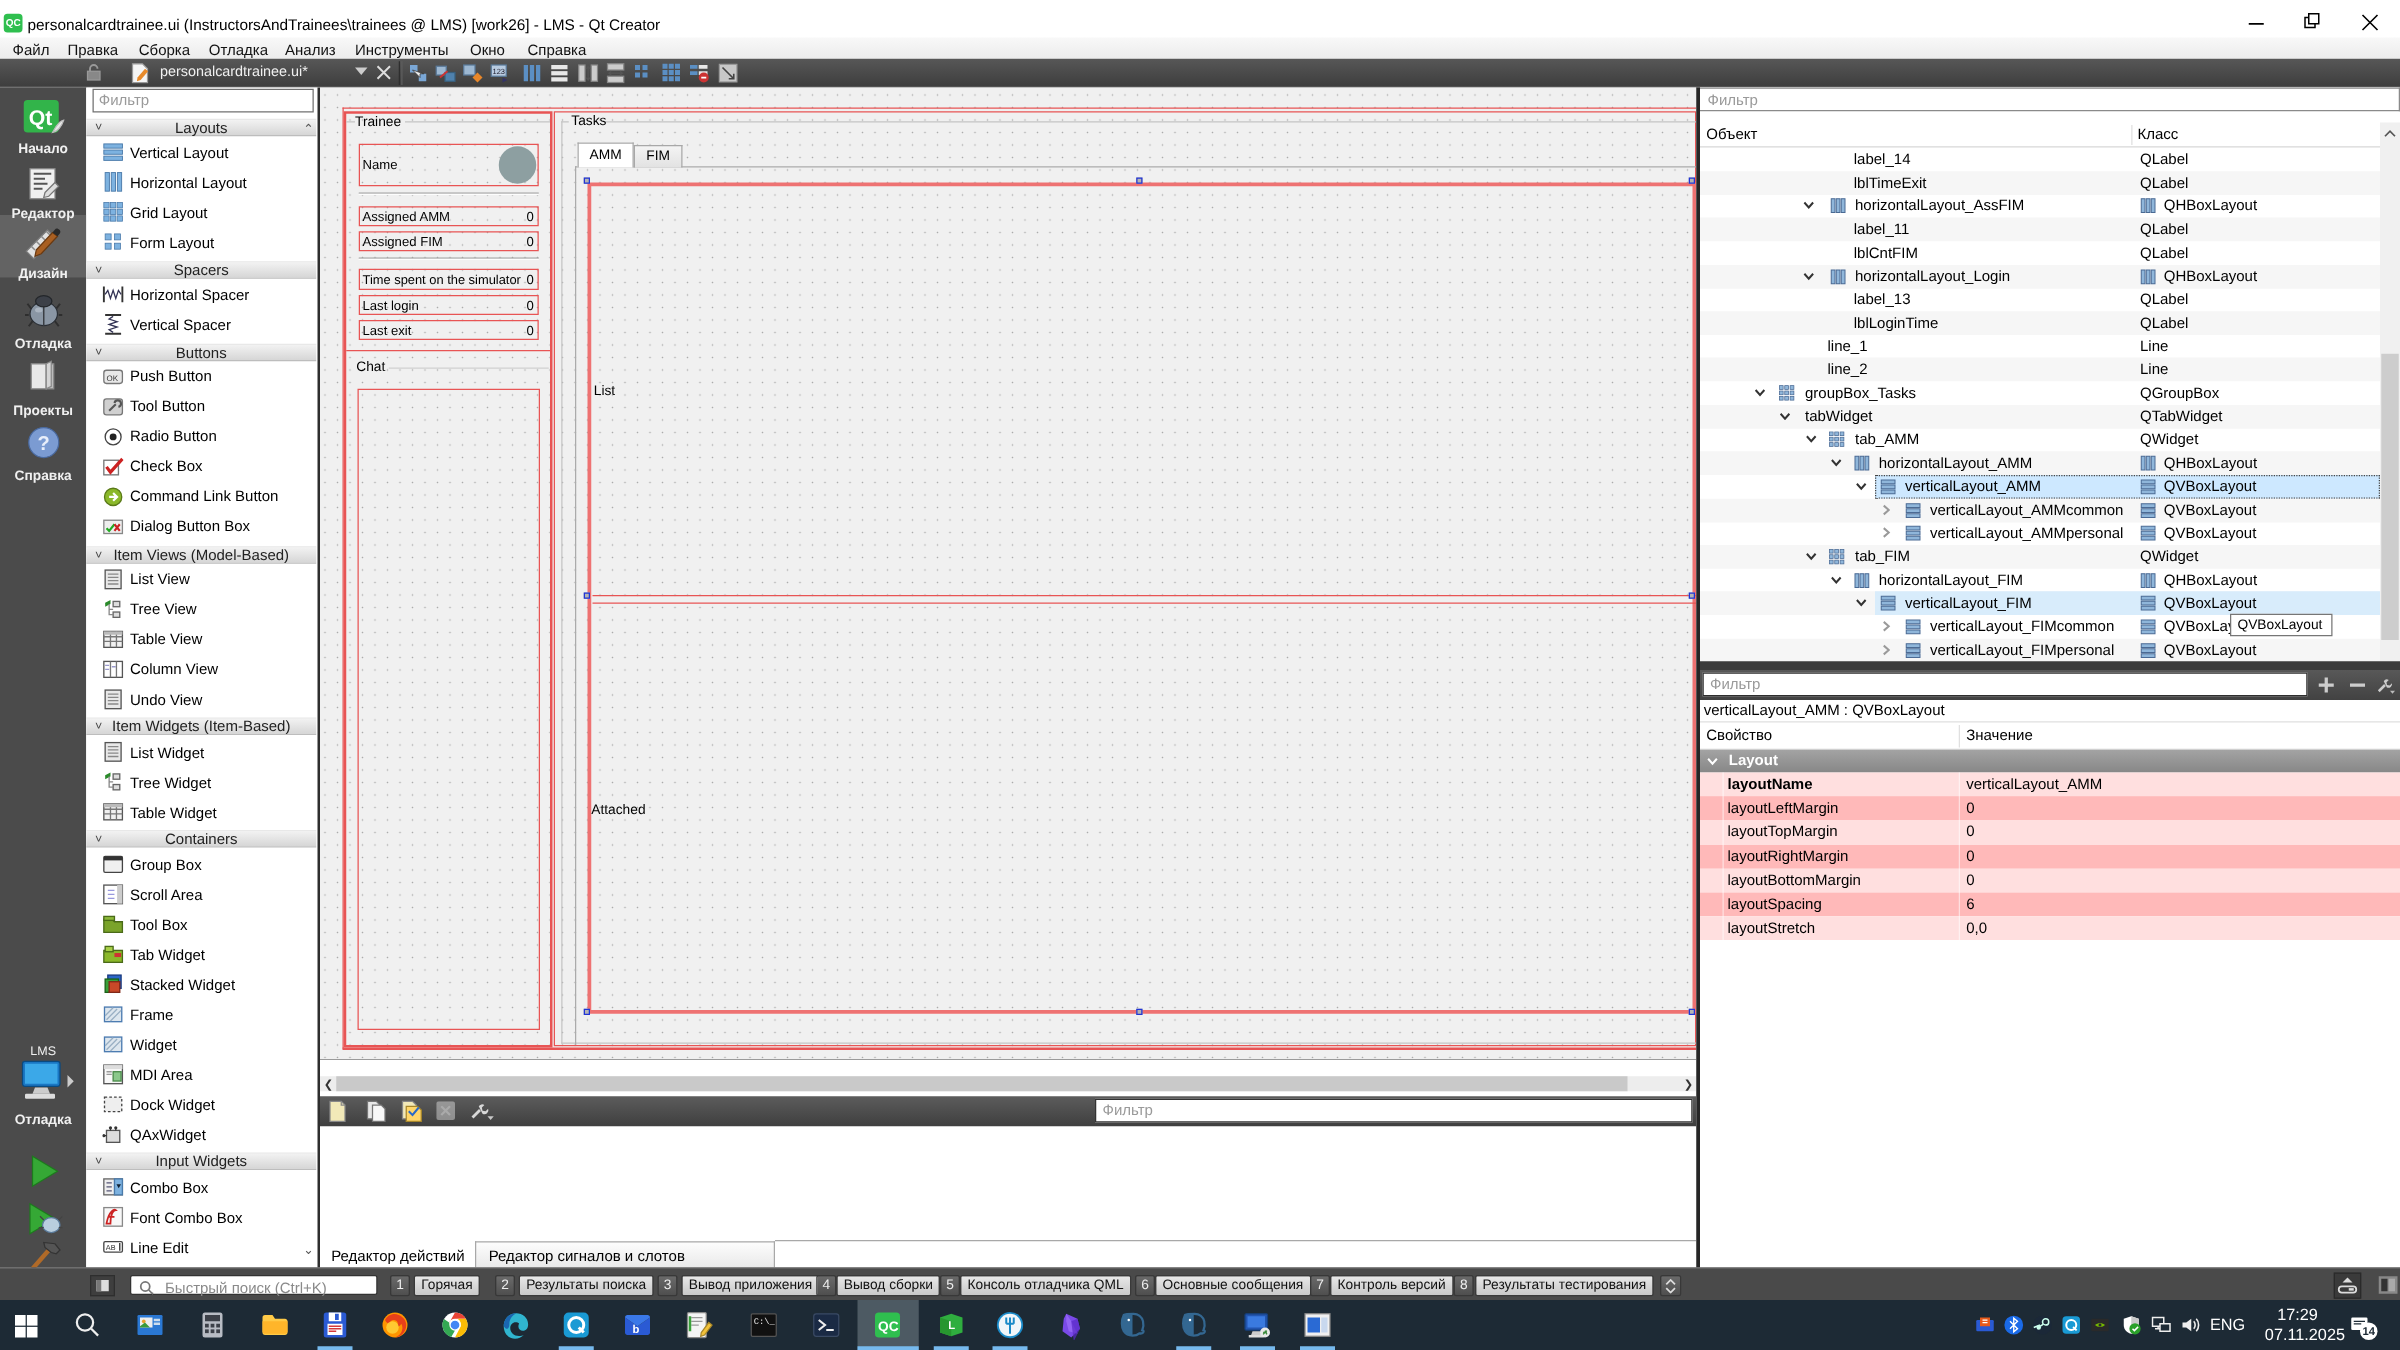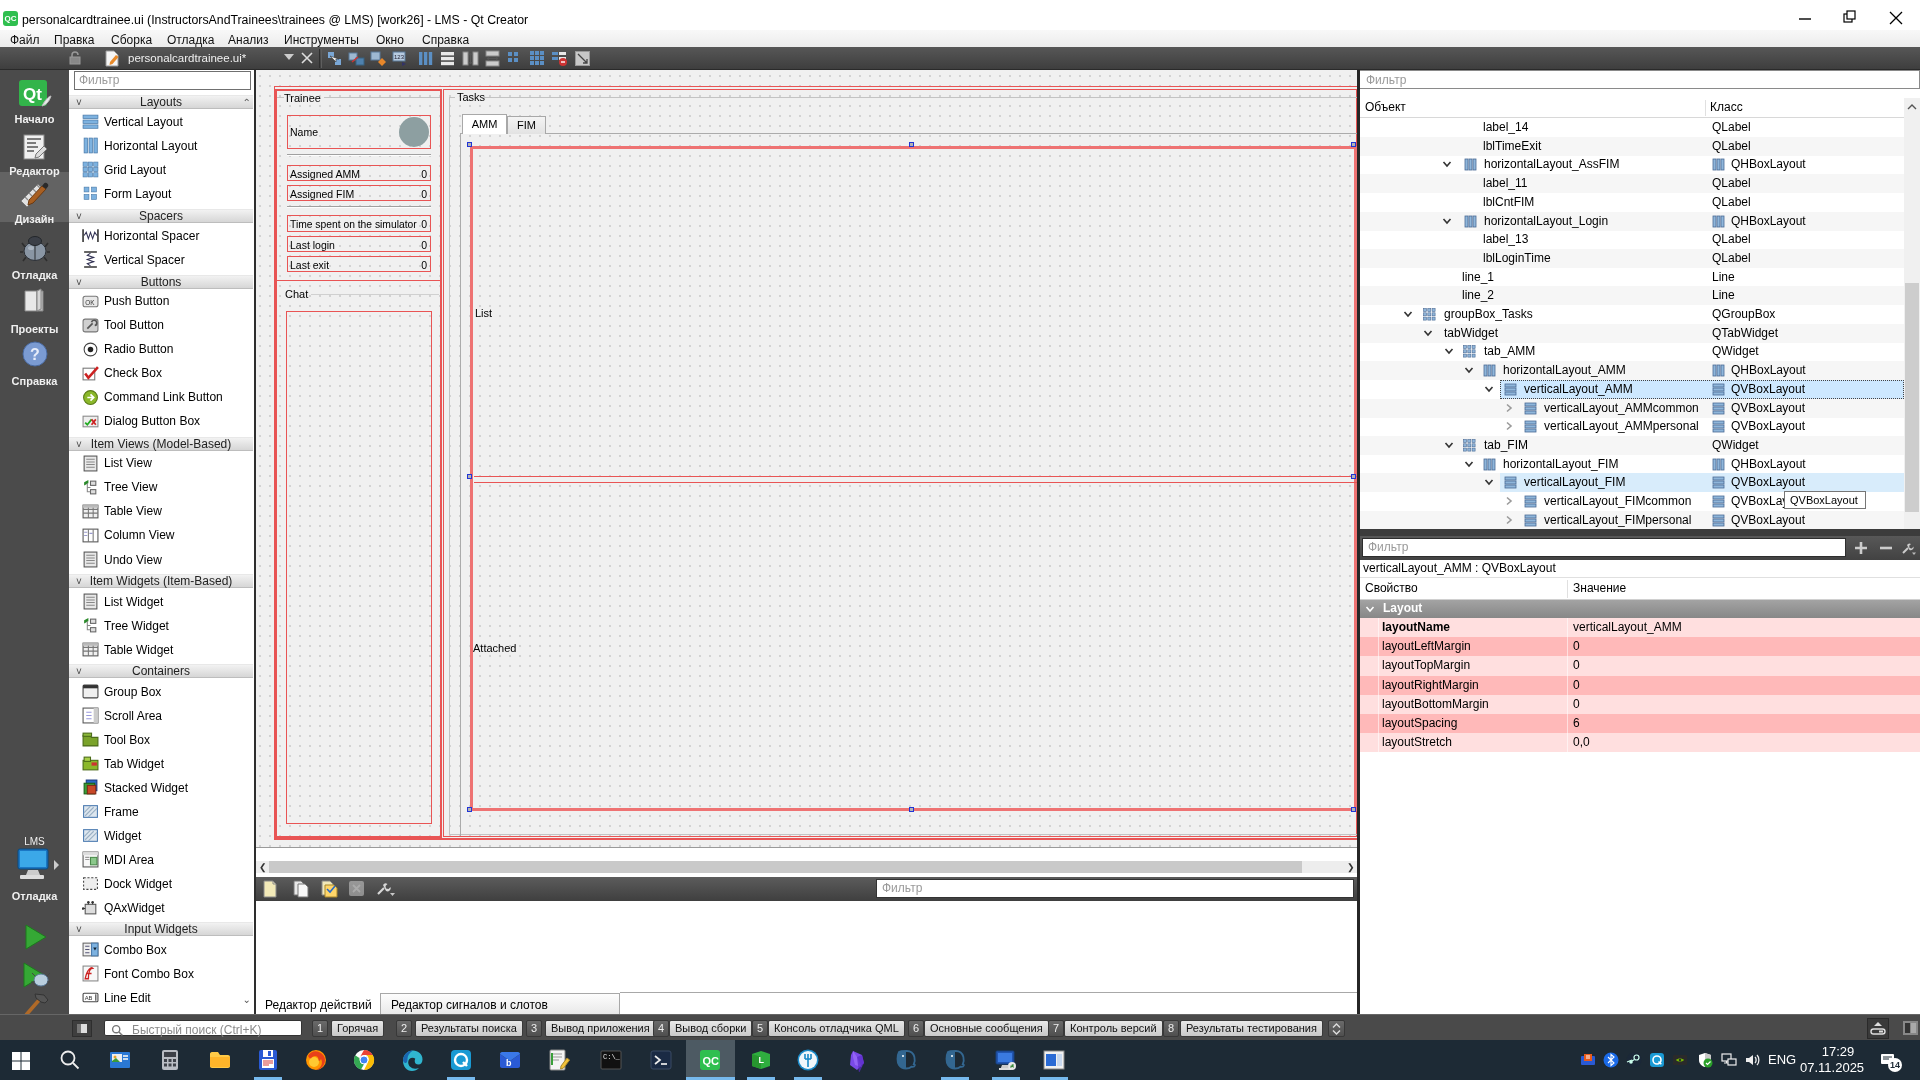--- a/index.html
+++ b/index.html
@@ -1170,21 +1170,21 @@
         <rect x="1" y="2" width="9" height="7" fill="none" stroke="#eee" stroke-width="1.2"></rect>
         <path d="M3 11h5M5.5 9v2" stroke="#eee" stroke-width="1.2"></path>
         <rect x="7" y="7" width="8" height="6" fill="#1d2a35" stroke="#eee" stroke-width="1.2"></rect>
       </svg>
 <svg style="position:absolute;left:1744px;top:12px" width="16" height="16" viewBox="0 0 16 16">
         <path d="M2 6v4h3l4 3V3L5 6z" fill="#eee"></path>
         <path d="M11 5c1.5 1.5 1.5 4.5 0 6M13 3c2.5 2.5 2.5 7.5 0 10" stroke="#eee" stroke-width="1.3" fill="none"></path>
       </svg>
 <div style="position:absolute;left:1768px;top:12px;font-size:13px;color:#fff">ENG</div>
 <div style="position:absolute;left:1800px;top:4px;width:76px;text-align:center;font-size:13px;color:#fff">17:29</div>
-<div style="position:absolute;left:1800px;top:20px;width:76px;text-align:left;font-size:13px;color:#fff">07.11.2025</div>
+<div style="position:absolute;left:1800px;top:20px;width:76px;text-align:right;font-size:13px;color:#fff">07.11.2025</div>
 <svg style="position:absolute;left:1880px;top:12px" width="16" height="16" viewBox="0 0 16 16">
         <rect x="1" y="2" width="13" height="10" rx="1" fill="#fff"></rect>
         <path d="M3 5h9M3 7h6" stroke="#1d2a35"></path>
       </svg>
 <div style="position:absolute;left:1888px;top:18px;width:14px;height:14px;border-radius:50%;background:#fff;color:#1d2a35;font-size:9px;text-align:center;line-height:14px;font-weight:bold">14</div>
 <div style="position:absolute;left:254px;top:37px;width:28px;height:3px;background:#76b9ed"></div>
 <div style="position:absolute;left:447px;top:37px;width:28px;height:3px;background:#76b9ed"></div>
 <div style="position:absolute;left:686px;top:37px;width:49px;height:3px;background:#76b9ed"></div>
 <div style="position:absolute;left:747px;top:37px;width:28px;height:3px;background:#76b9ed"></div>
 <div style="position:absolute;left:794px;top:37px;width:28px;height:3px;background:#76b9ed"></div>

